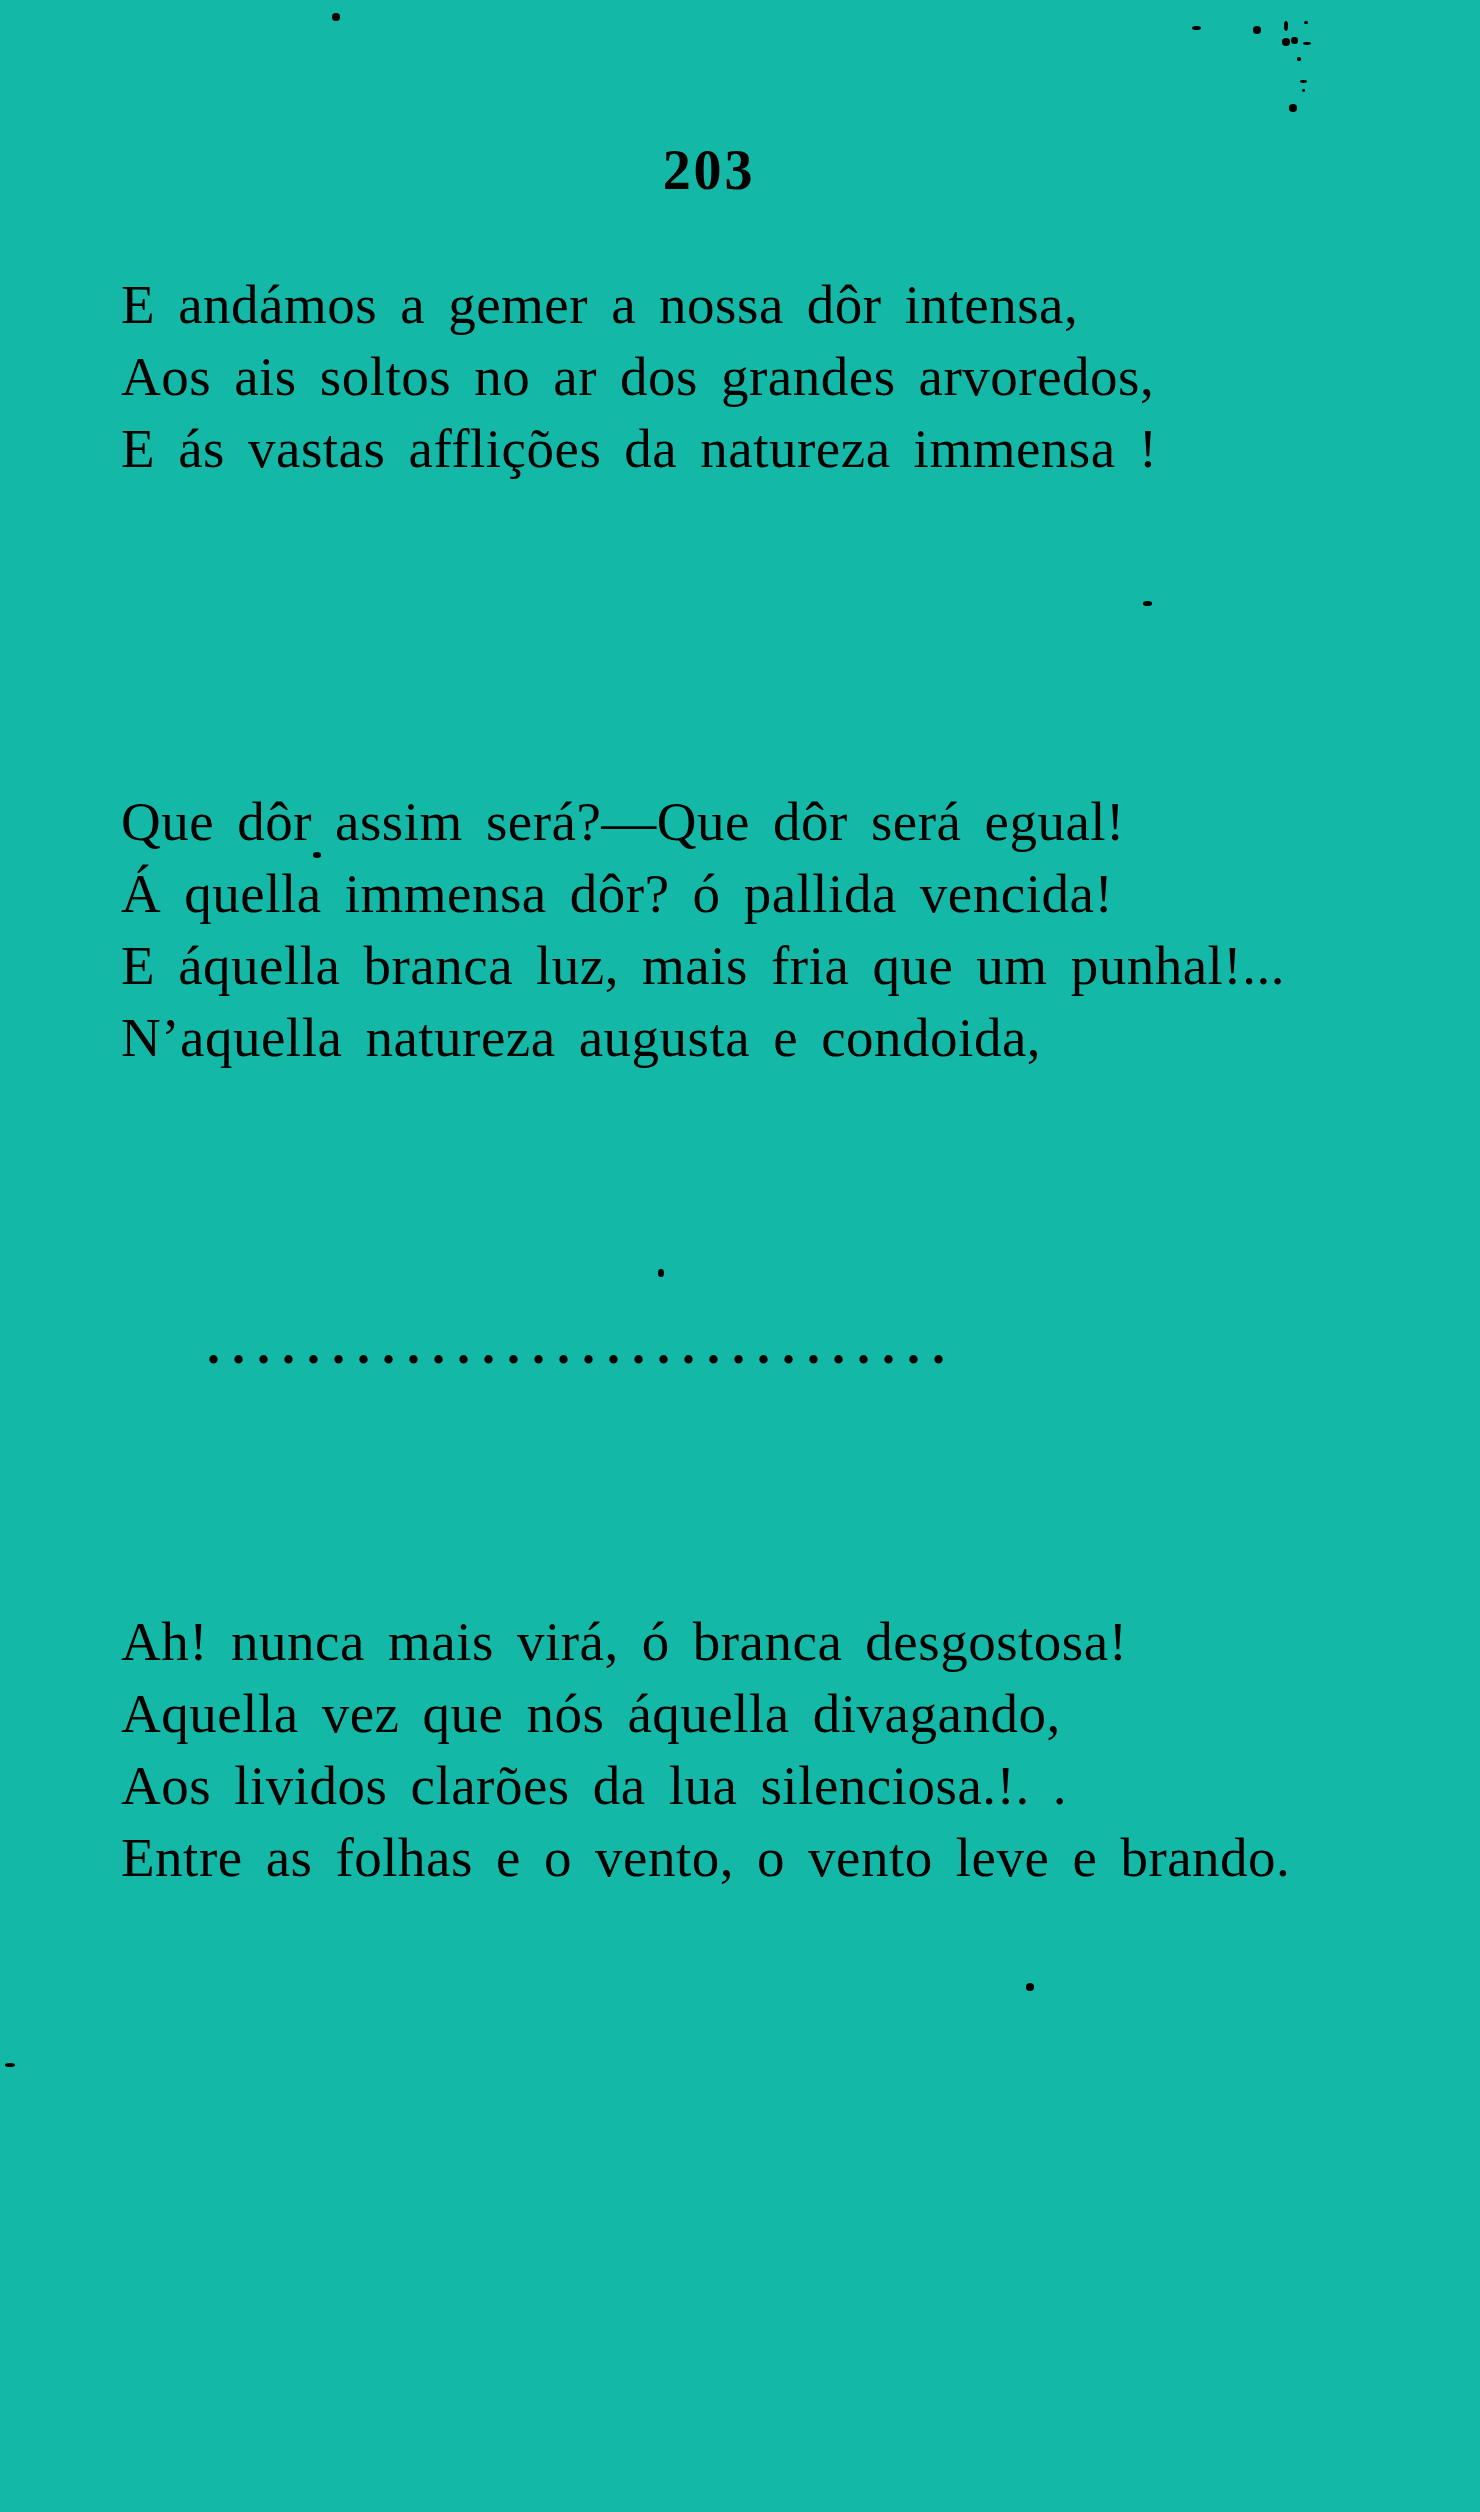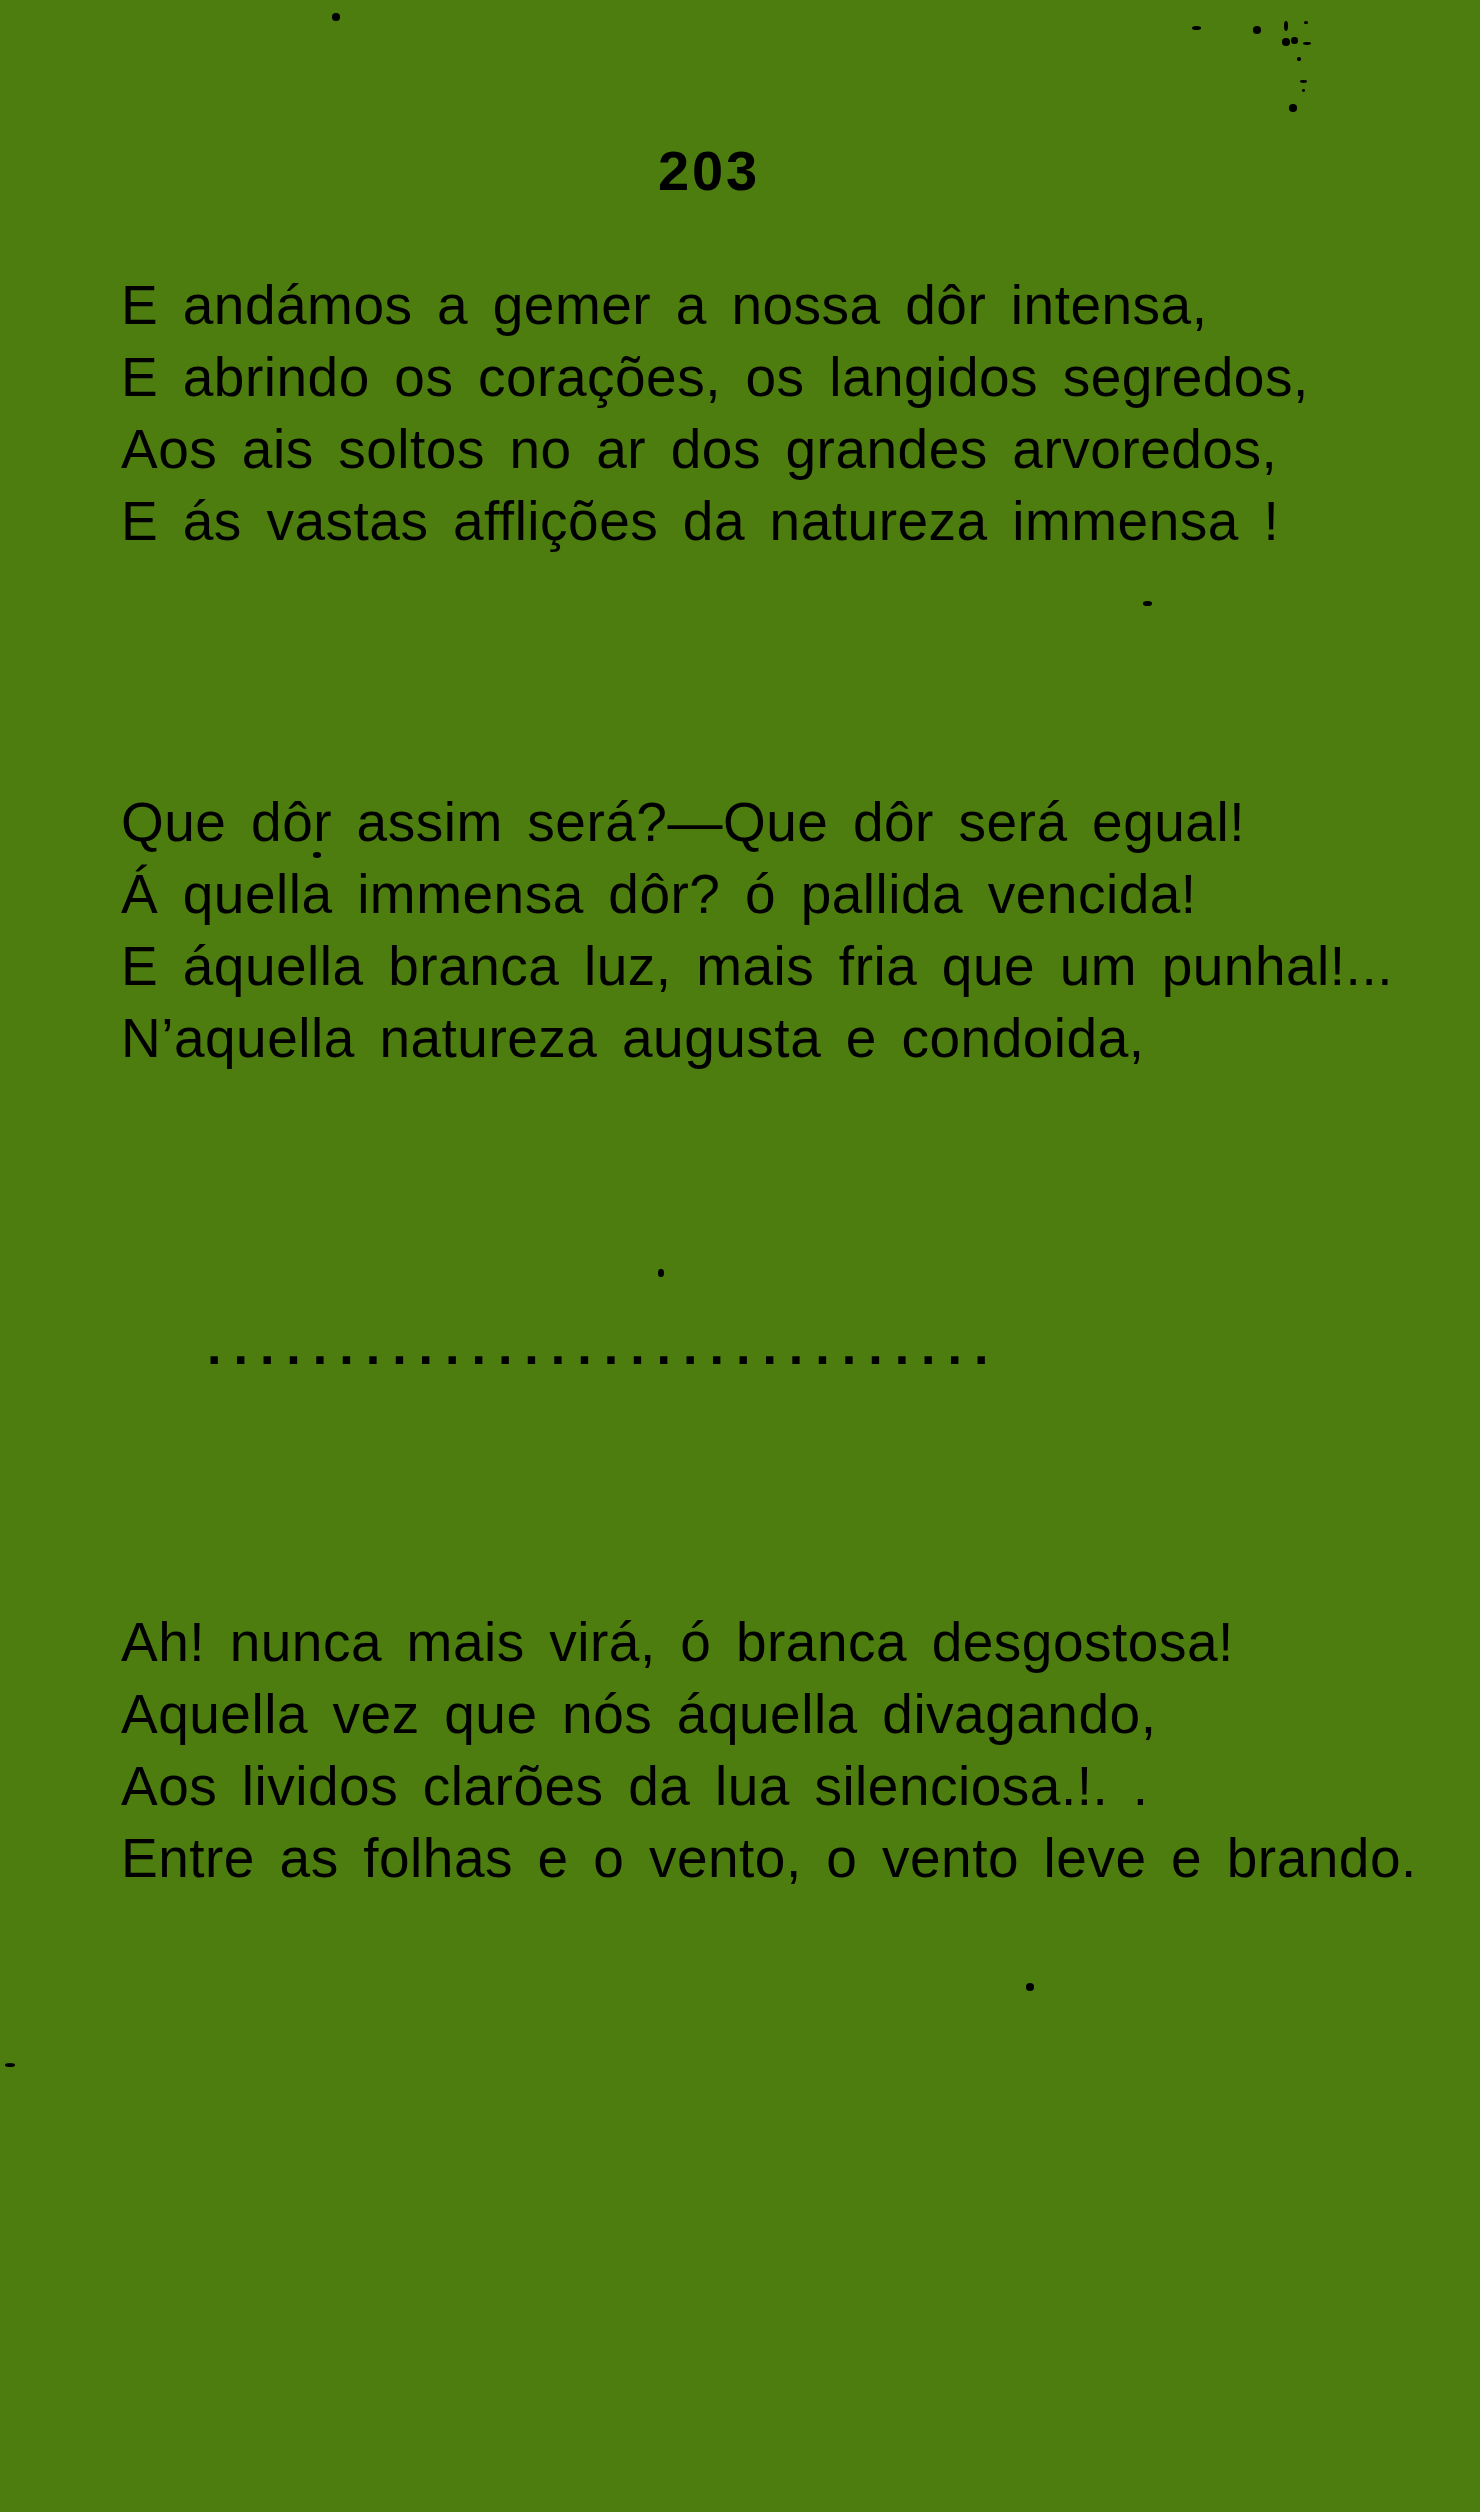--- a/index.html
+++ b/index.html
@@ -4,23 +4,23 @@
 <style>
   html, body {
     margin: 0;
     padding: 0;
     background: #ffffff;
   }
   .page {
     position: relative;
     width: 1481px;
     height: 2512px;
-    background: #4d7c0f;
+    background: #14b8a6;
     color: #000000;
-    font-family: Liberation Sans, sans-serif;
+    font-family: Liberation Serif, serif;
     overflow: hidden;
   }
   .page-number {
     position: absolute;
     top: 138px;
     left: 709px;
     transform: translateX(-50%);
     font-size: 56px;
     font-weight: bold;
     letter-spacing: 2.8px;
@@ -58,21 +58,20 @@
 </style>
 </head>
 <body>
 
 <div class="page">
 
   <div class="page-number">203</div>
 
   <div class="stanza stanza-1">
     <div class="line line-1">E andámos a gemer a nossa dôr intensa,</div>
-    <div class="line line-2">E abrindo os corações, os langidos segredos,</div>
     <div class="line line-3">Aos ais soltos no ar dos grandes arvoredos,</div>
     <div class="line line-4">E ás vastas afflições da natureza immensa !</div>
   </div>
 
   <div class="stanza stanza-2">
     <div class="line line-1">Que dôr assim será?—Que dôr será egual!</div>
     <div class="line line-2">Á quella immensa dôr? ó pallida vencida!</div>
     <div class="line line-4">E áquella branca luz, mais fria que um punhal!...</div>
     <div class="line line-3">N’aquella natureza augusta e condoida,</div>
   </div>

